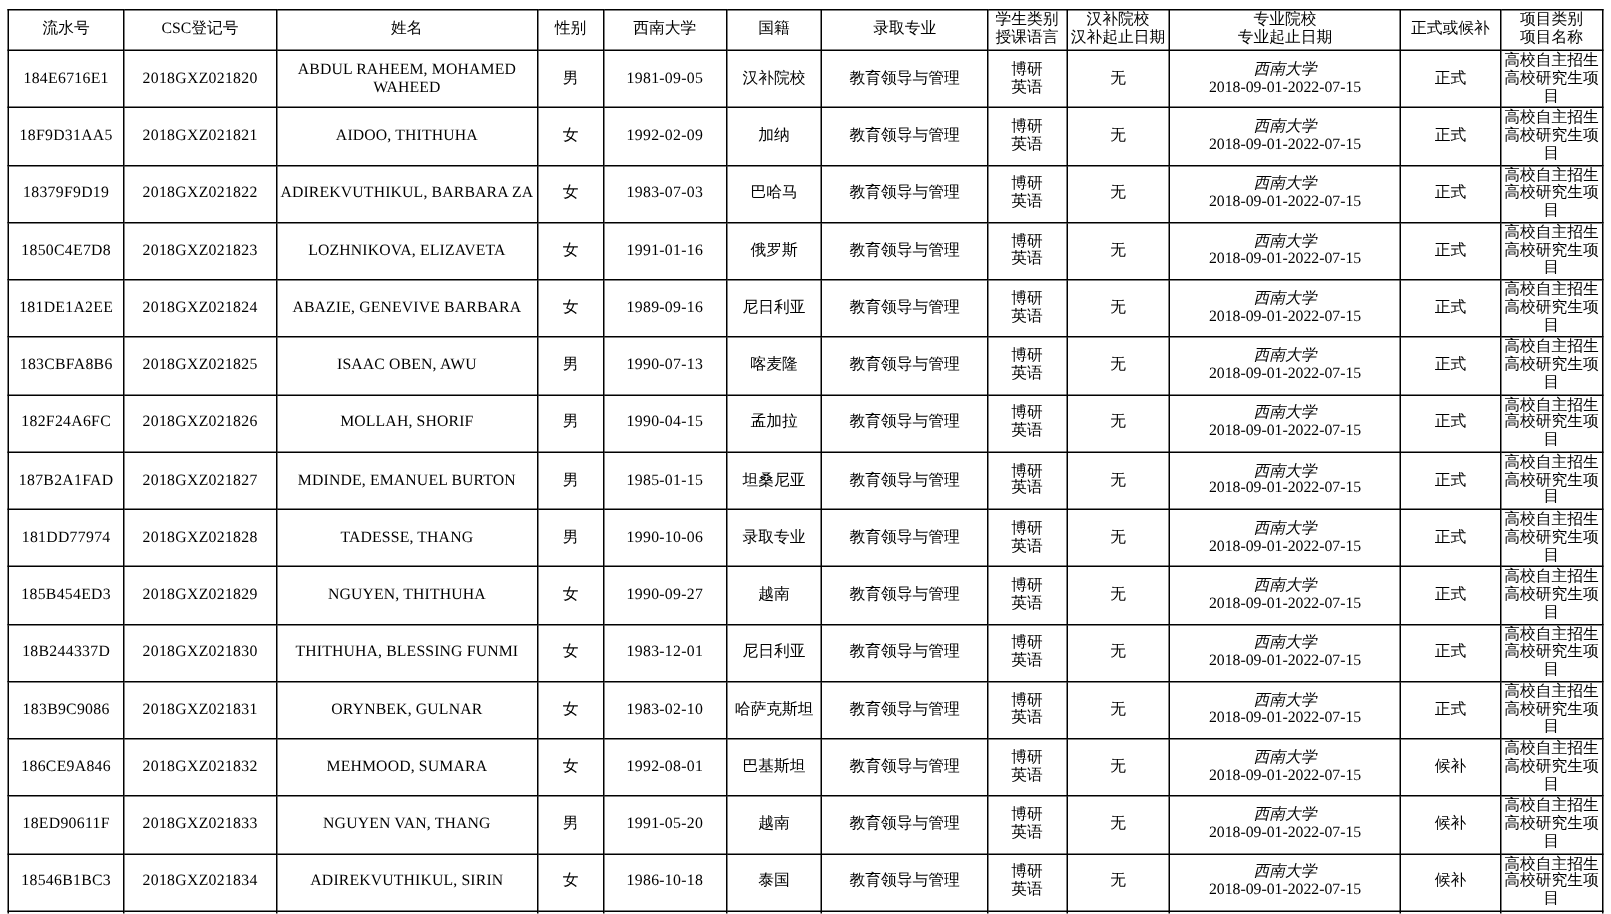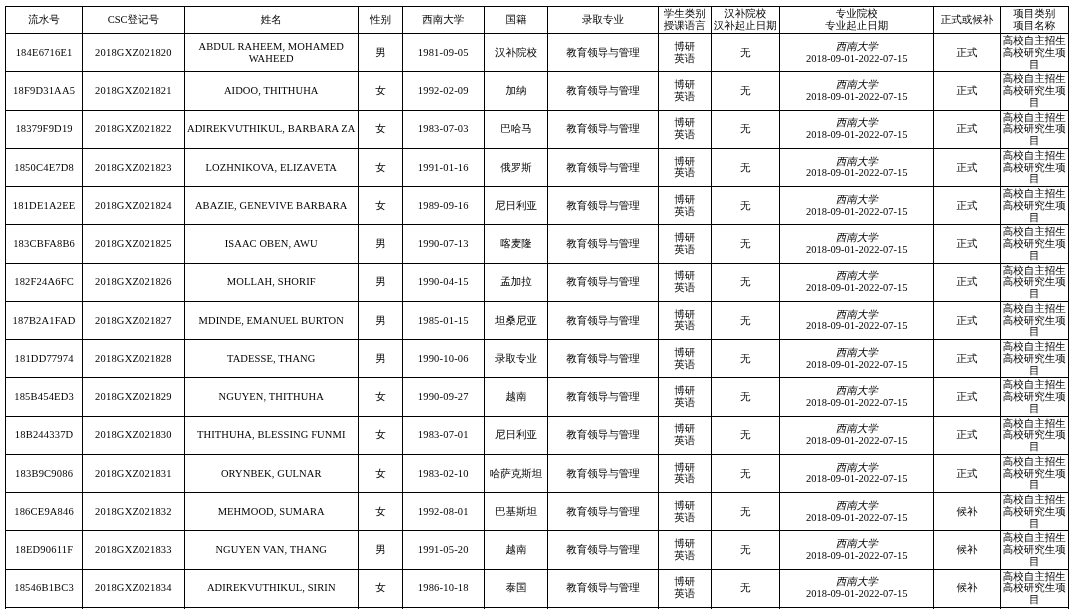--- a/index.html
+++ b/index.html
@@ -386,21 +386,21 @@
           <td class="two-line">
             <span>高校自主招生</span>
             <span>高校研究生项目</span>
           </td>
         </tr>
         <tr>
           <td class="mono-num">18B244337D</td>
           <td class="mono-num">2018GXZ021830</td>
           <td class="name-cell">THITHUHA, BLESSING FUNMI</td>
           <td>女</td>
-          <td class="mono-num">1983-07-01</td>
+          <td class="mono-num">1983-12-01</td>
           <td>尼日利亚</td>
           <td>教育领导与管理</td>
           <td class="two-line">
             <span>博研</span>
             <span>英语</span>
           </td>
           <td>无</td>
           <td>
             <span class="school-name">西南大学</span>
             <span class="school-dates">2018-09-01-2022-07-15</span>

